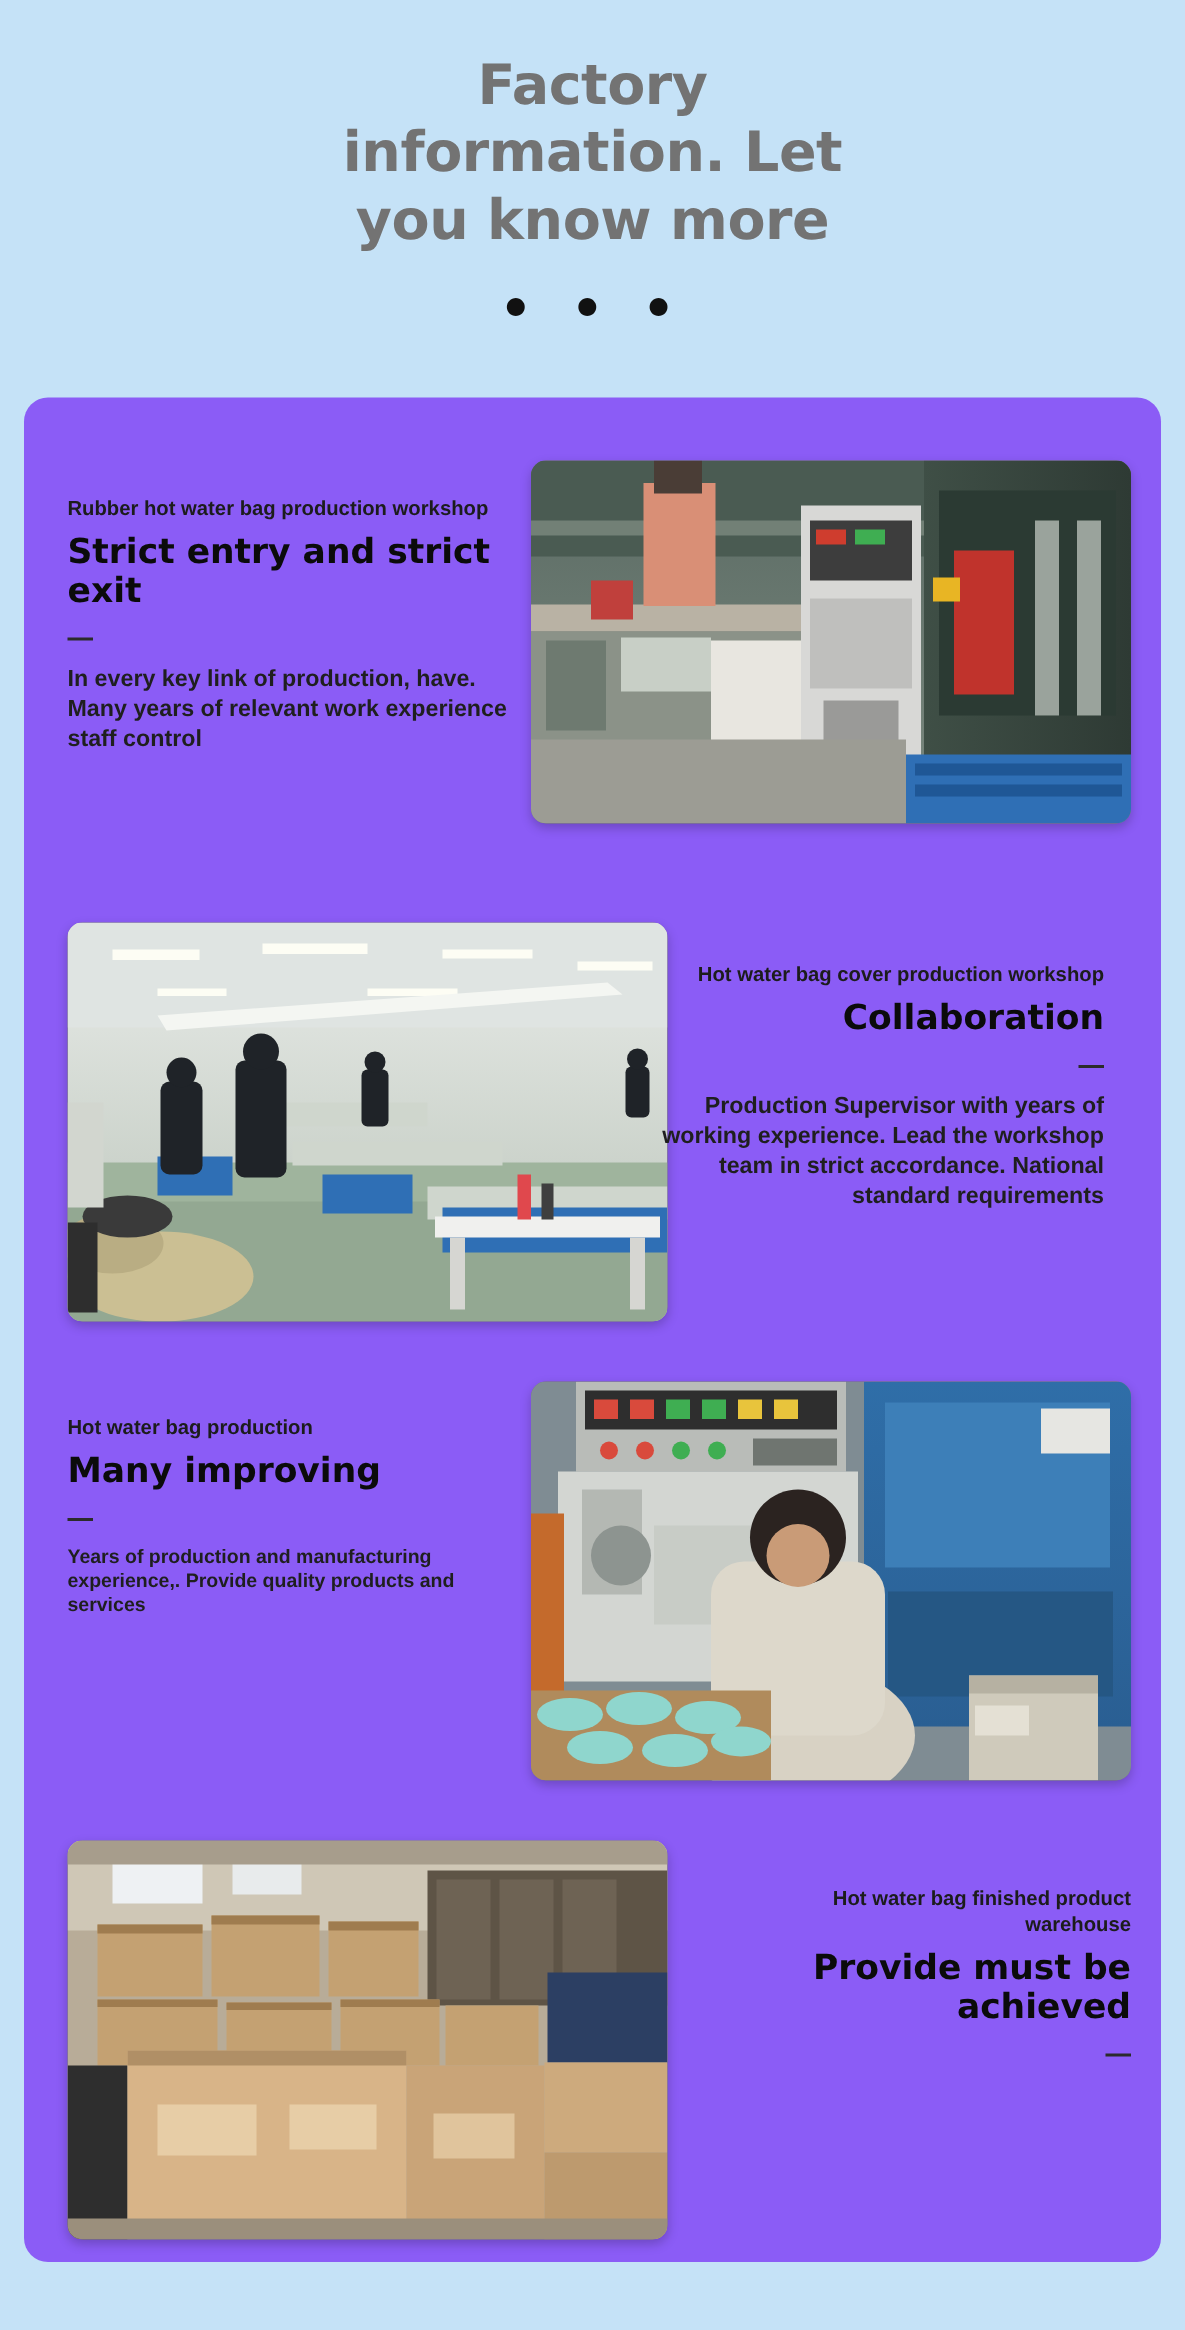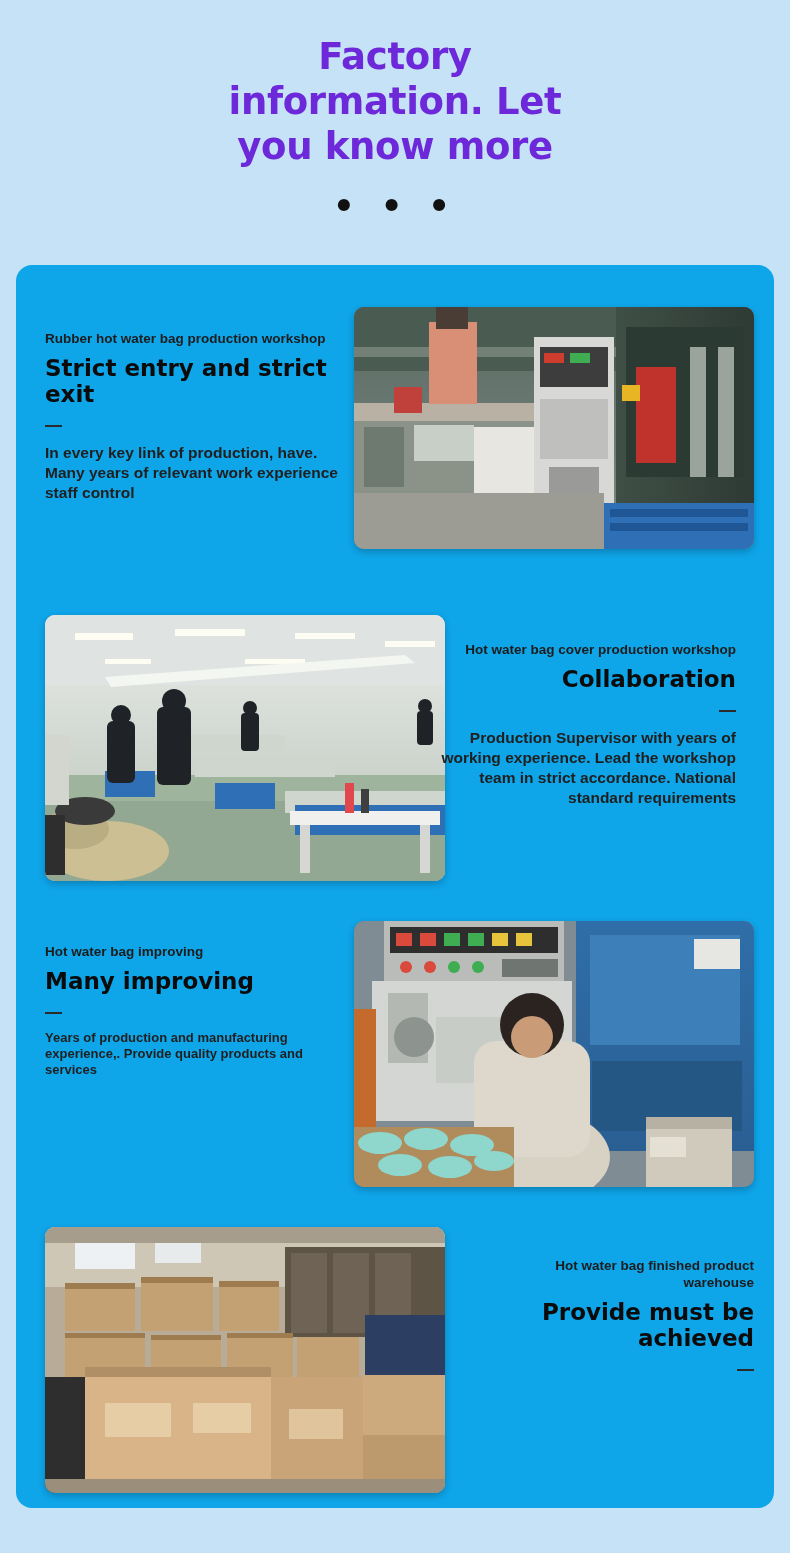--- a/index.html
+++ b/index.html
@@ -22,21 +22,21 @@
 
   
   .header {
     padding-top: 34px;
     text-align: center;
   }
   .header-title {
     font-size: 37px;
     line-height: 45px;
     font-weight: bold;
-    color: #6d28d9;
+    color: #737373;
     letter-spacing: -0.3px;
     max-width: 420px;
     margin: 0 auto;
     font-family: "DejaVu Sans", sans-serif;
   }
   .header-dots {
     margin-top: 22px;
     font-size: 34px;
     line-height: 30px;
     font-weight: bold;
@@ -45,21 +45,21 @@
     font-family: "DejaVu Sans", sans-serif;
   }
 
   
   .card {
     position: absolute;
     left: 16px;
     top: 265px;
     width: 758px;
     height: 1243px;
-    background: #0ea5e9;
+    background: #8b5cf6;
     border-radius: 16px;
     text-decoration: underline;
   }
   .text-col {
     position: absolute;
   }
   .eyebrow {
     font-size: 13.5px;
     font-weight: bold;
     color: #1c1c1c;
@@ -255,21 +255,21 @@
     </div>
 
     <div class="text-col align-right" style="left:420px; top:376px; width:300px;">
       <div class="eyebrow">Hot water bag cover production workshop</div>
       <div class="headline">Collaboration</div>
       <div class="rule right"></div>
       <div class="body-text" style="text-align:right;">Production Supervisor with years of working experience. Lead the workshop team in strict accordance. National standard requirements</div>
     </div>
 
     <div class="text-col" style="left:29px; top:678px; width:290px;">
-      <div class="eyebrow">Hot water bag improving</div>
+      <div class="eyebrow">Hot water bag production</div>
       <div class="headline">Many improving</div>
       <div class="rule"></div>
       <div class="body-text small">Years of production and manufacturing experience,. Provide quality products and services</div>
     </div>
 
     <div class="photo" style="left:338px; top:656px; width:400px; height:266px;">
       <svg viewBox="0 0 400 266" preserveAspectRatio="none" aria-hidden="true">
         <defs>
           <linearGradient id="g3a" x1="0" y1="0" x2="0" y2="1">
             <stop offset="0" stop-color="#2f6ea8"></stop>

